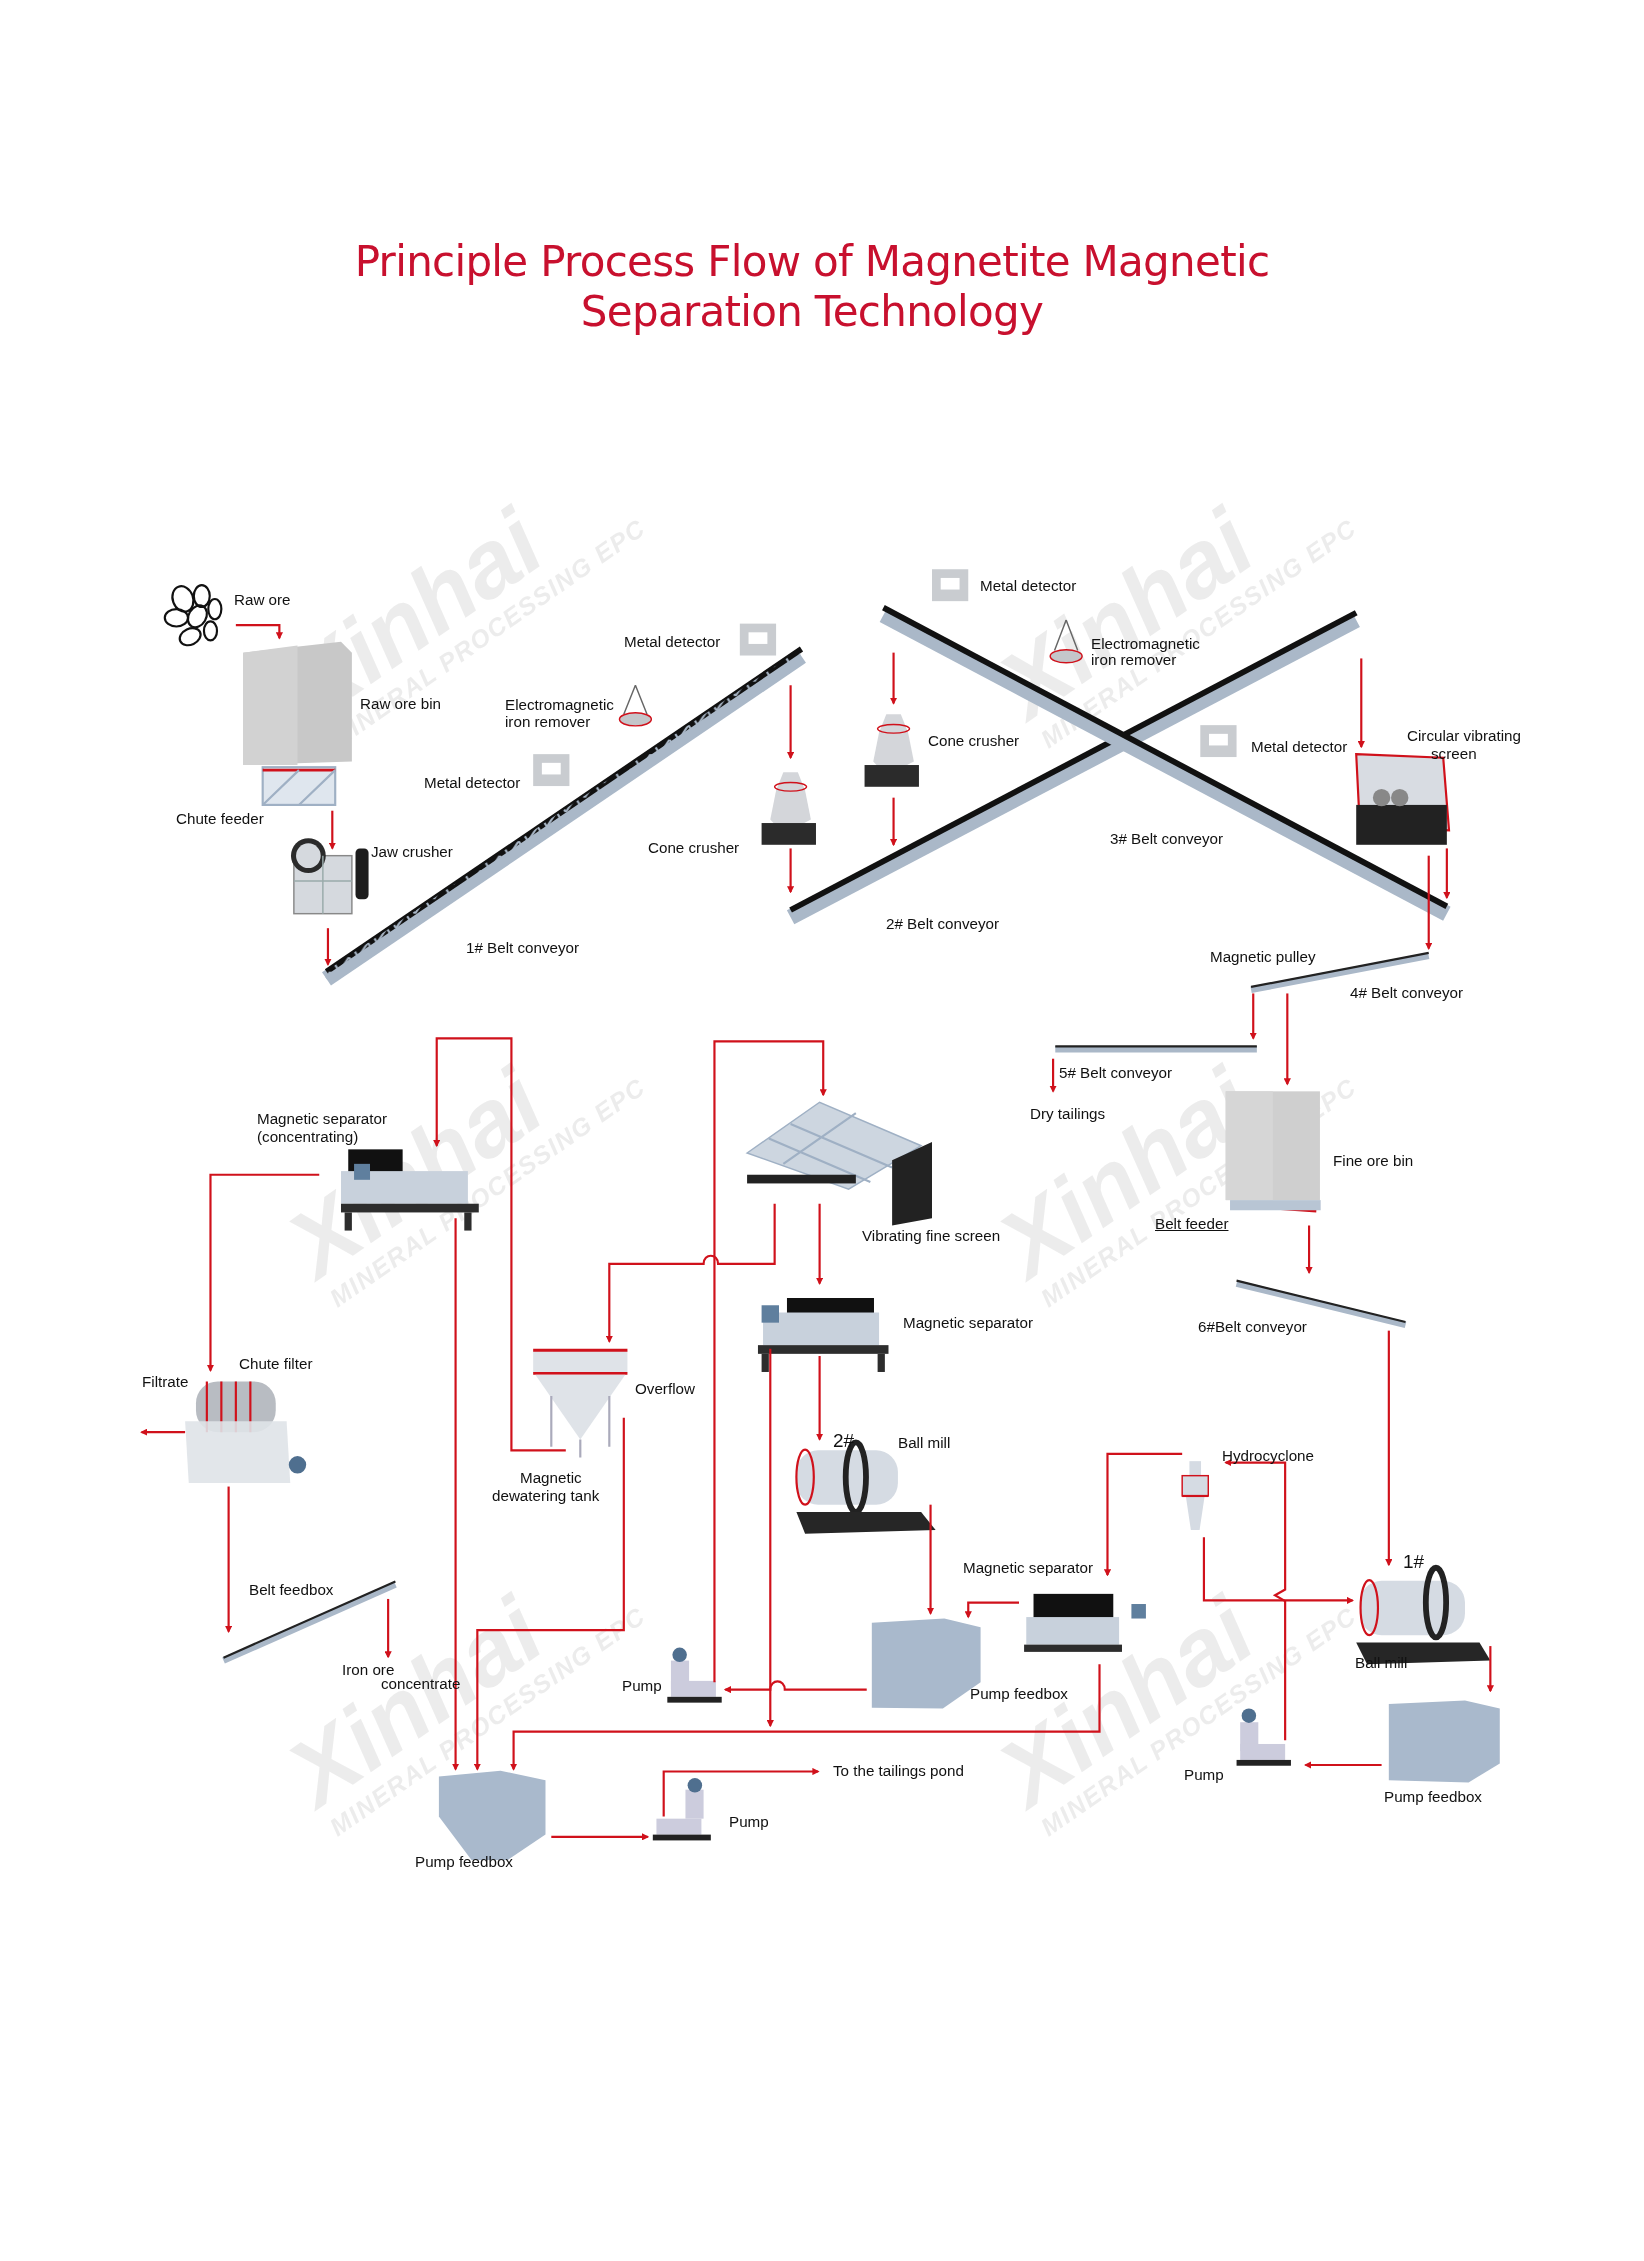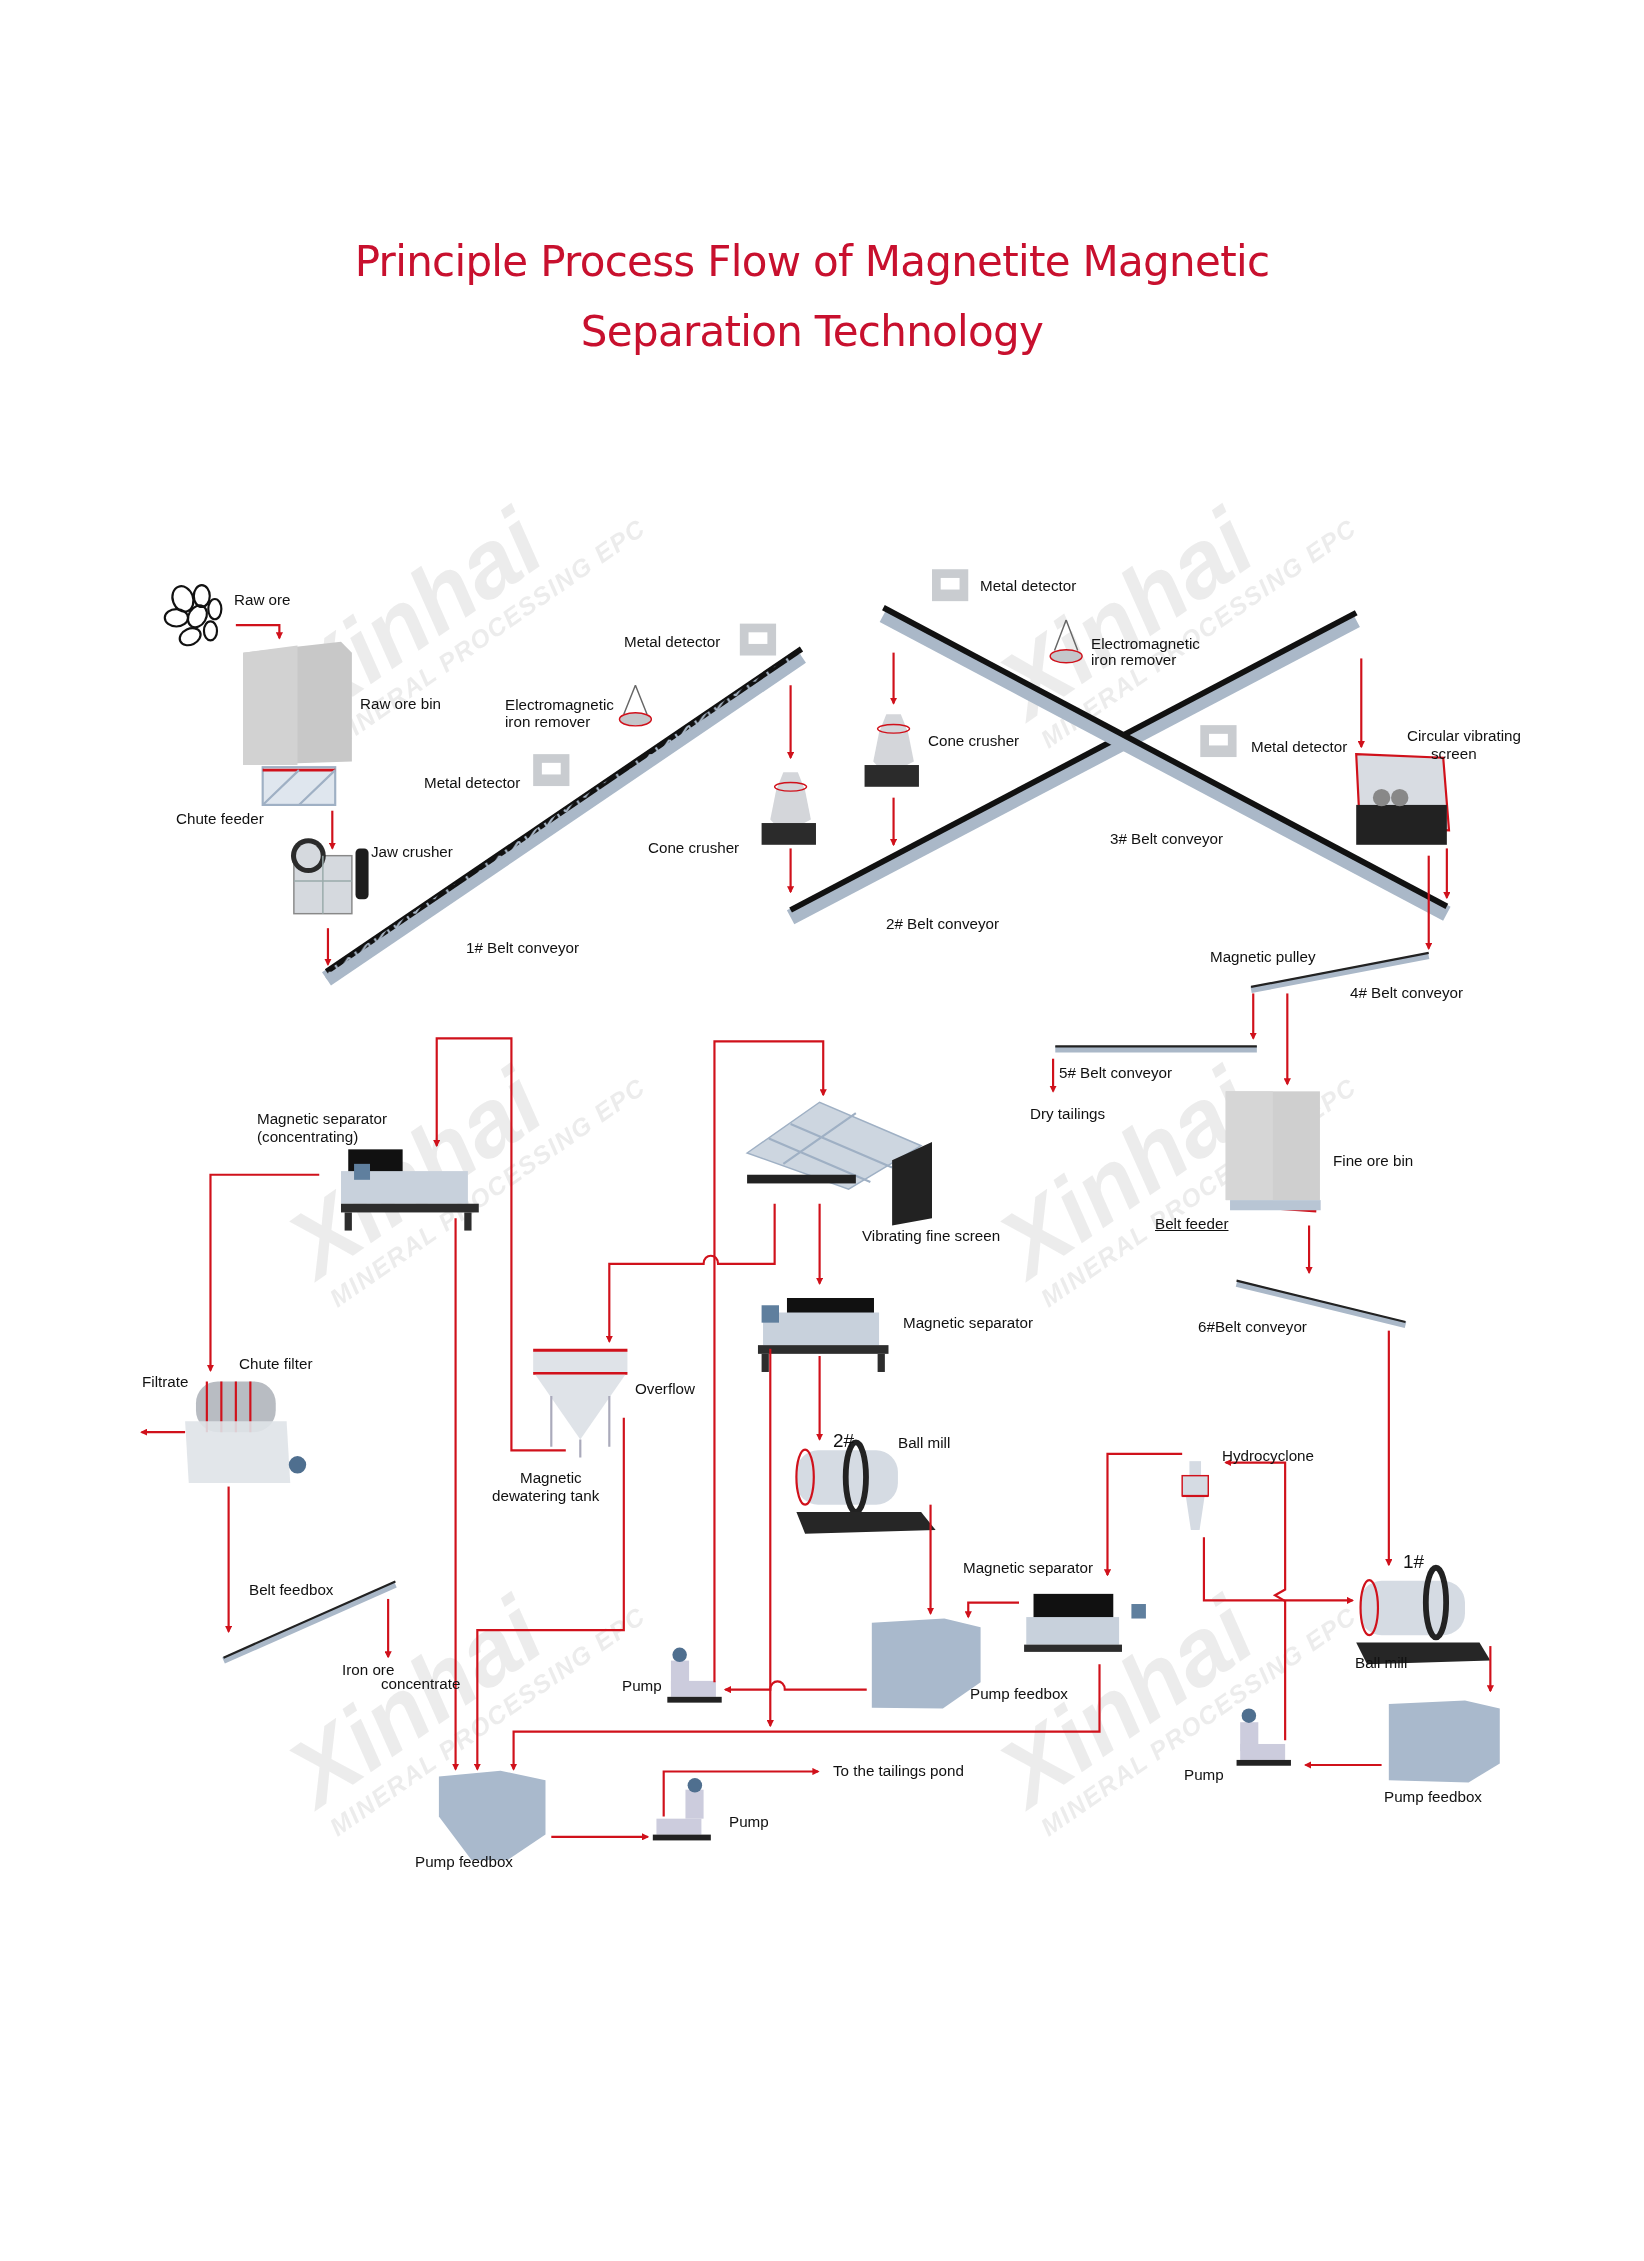--- a/index.html
+++ b/index.html
@@ -1,19 +1,19 @@
 <!DOCTYPE html>
 <html style="font-size:11.6px"><head>
 <meta charset="utf-8">
 <style>
   html,body{margin:0;padding:0;background:#ffffff;}
   body{width:1645px;height:2261px;position:relative;overflow:hidden;font-family:"Liberation Sans",sans-serif;}
   .title{position:absolute;left:0;width:1624px;text-align:center;color:#c8102e;font-family:"DejaVu Sans",sans-serif;font-size:42px;line-height:51px;letter-spacing:-0.7px;}
   .t1{top:236px;}
-  .t2{top:286px;margin-top:20px;}
+  .t2{top:286px;}
   .lbl{position:absolute;font-size:15.2px;color:#111;line-height:18px;white-space:nowrap;}
   svg#flow{position:absolute;left:0;top:0;}
   .wm{position:absolute;color:rgba(200,200,200,0.35);font-weight:bold;transform:rotate(-35deg);transform-origin:left bottom;white-space:nowrap;pointer-events:none;}
   .wm .big{font-size:94px;font-style:italic;display:block;line-height:87px;}
   .wm .small{font-size:25px;font-style:italic;display:block;letter-spacing:1.5px;}
 </style>
 </head>
 <body>
 
 <div class="wm" style="left:341px;top:638px;">

